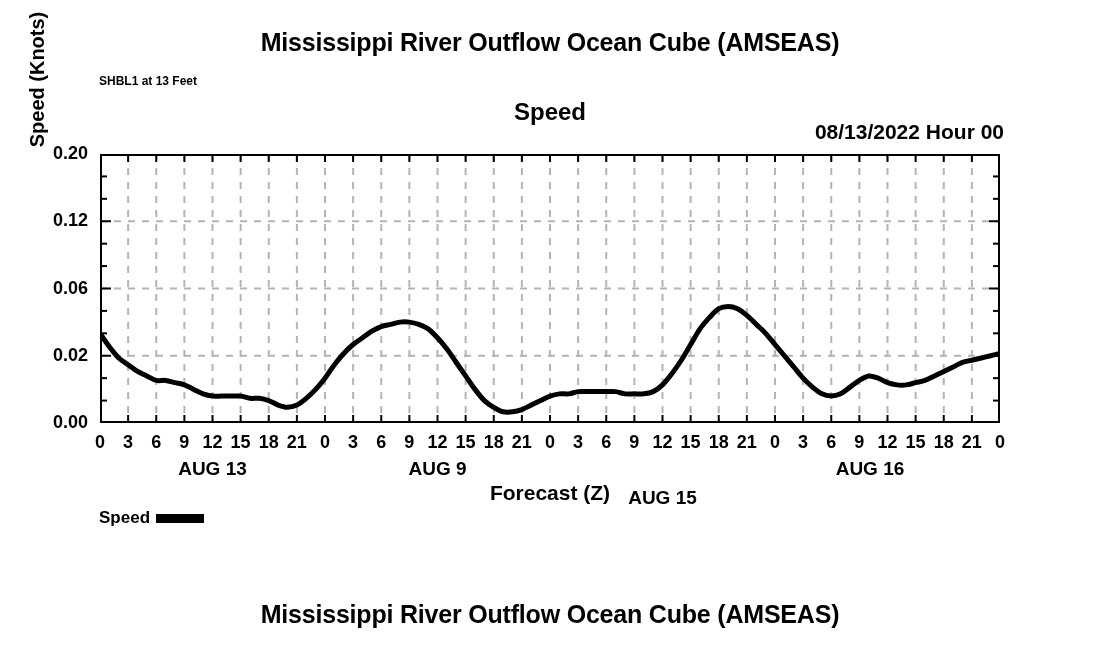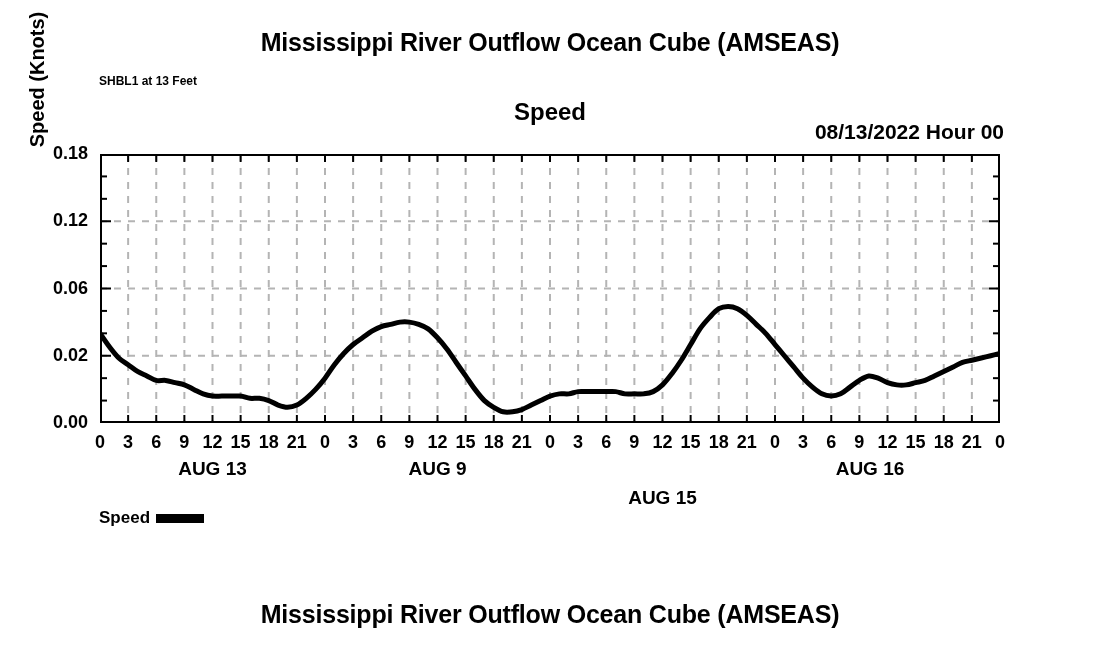--- a/index.html
+++ b/index.html
@@ -178,21 +178,21 @@
   <div class="meta-subtitle">Speed</div>
   <div class="meta-datetime">08/13/2022 Hour 00</div>
 
   <div class="ylabel-axis">Speed (Knots)</div>
 
   <div id="ytick-labels">
       <div class="ytick-label" style="top: 413px;">0.00</div>
       <div class="ytick-label" style="top: 345.75px;">0.02</div>
       <div class="ytick-label" style="top: 278.5px;">0.06</div>
       <div class="ytick-label" style="top: 211.25px;">0.12</div>
-      <div class="ytick-label" style="top: 144px;">0.18</div>
+      <div class="ytick-label" style="top: 144px;">0.20</div>
     </div>
   <div id="xtick-labels">
       <div class="xtick-label" style="left: 100px;">0</div>
       <div class="xtick-label" style="left: 128.125px;">3</div>
       <div class="xtick-label" style="left: 156.25px;">6</div>
       <div class="xtick-label" style="left: 184.375px;">9</div>
       <div class="xtick-label" style="left: 212.5px;">12</div>
       <div class="xtick-label" style="left: 240.625px;">15</div>
       <div class="xtick-label" style="left: 268.75px;">18</div>
       <div class="xtick-label" style="left: 296.875px;">21</div>
@@ -364,20 +364,21 @@
       <g id="series-layer">
           <path d="M 0.00 179.33 C 1.56 181.57, 6.25 188.67, 9.38 192.78 C 12.50 196.89, 15.63 201.00, 18.75 203.99 C 21.88 206.98, 25.00 208.47, 28.13 210.72 C 31.25 212.96, 34.38 215.57, 37.50 217.44 C 40.63 219.31, 43.75 220.43, 46.88 221.93 C 50.00 223.42, 53.13 225.66, 56.25 226.41 C 59.38 227.16, 62.50 226.03, 65.63 226.41 C 68.75 226.78, 71.88 227.90, 75.00 228.65 C 78.13 229.40, 81.25 229.77, 84.38 230.89 C 87.50 232.01, 90.63 233.88, 93.75 235.38 C 96.88 236.87, 100.00 238.74, 103.13 239.86 C 106.25 240.98, 109.38 241.73, 112.50 242.10 C 115.63 242.47, 118.75 242.10, 121.87 242.10 C 125.00 242.10, 128.13 242.10, 131.25 242.10 C 134.38 242.10, 137.50 241.73, 140.63 242.10 C 143.75 242.47, 146.88 243.97, 150.00 244.34 C 153.13 244.72, 156.25 243.97, 159.38 244.34 C 162.50 244.72, 165.63 245.46, 168.75 246.58 C 171.88 247.70, 175.00 249.95, 178.13 251.07 C 181.25 252.19, 184.38 253.31, 187.50 253.31 C 190.63 253.31, 193.75 252.56, 196.88 251.07 C 200.00 249.57, 203.13 246.96, 206.25 244.34 C 209.38 241.73, 212.50 238.74, 215.63 235.38 C 218.75 232.01, 221.88 228.28, 225.00 224.17 C 228.13 220.06, 231.25 214.83, 234.38 210.72 C 237.50 206.61, 240.62 202.87, 243.75 199.51 C 246.87 196.15, 250.00 193.16, 253.13 190.54 C 256.25 187.93, 259.38 186.06, 262.50 183.82 C 265.63 181.57, 268.75 178.96, 271.88 177.09 C 275.00 175.22, 278.13 173.73, 281.25 172.61 C 284.38 171.49, 287.50 171.11, 290.63 170.37 C 293.75 169.62, 296.88 168.50, 300.00 168.13 C 303.13 167.75, 306.25 167.75, 309.38 168.13 C 312.50 168.50, 315.63 169.25, 318.75 170.37 C 321.88 171.49, 325.00 172.61, 328.13 174.85 C 331.25 177.09, 334.38 180.45, 337.50 183.82 C 340.63 187.18, 343.75 190.92, 346.88 195.02 C 350.00 199.13, 353.13 203.99, 356.25 208.47 C 359.38 212.96, 362.50 217.44, 365.63 221.93 C 368.75 226.41, 371.88 231.27, 375.00 235.38 C 378.13 239.48, 381.25 243.59, 384.38 246.58 C 387.50 249.57, 390.63 251.44, 393.75 253.31 C 396.88 255.18, 400.00 257.04, 403.13 257.79 C 406.25 258.54, 409.38 258.17, 412.50 257.79 C 415.63 257.42, 418.75 256.67, 421.88 255.55 C 425.00 254.43, 428.13 252.56, 431.25 251.07 C 434.38 249.57, 437.50 248.08, 440.63 246.58 C 443.75 245.09, 446.88 243.22, 450.00 242.10 C 453.13 240.98, 456.25 240.23, 459.37 239.86 C 462.50 239.48, 465.63 240.23, 468.75 239.86 C 471.88 239.48, 475.00 237.99, 478.13 237.62 C 481.25 237.24, 484.37 237.62, 487.50 237.62 C 490.62 237.62, 493.75 237.62, 496.88 237.62 C 500.00 237.62, 503.13 237.62, 506.25 237.62 C 509.38 237.62, 512.50 237.24, 515.63 237.62 C 518.75 237.99, 521.88 239.48, 525.00 239.86 C 528.13 240.23, 531.25 239.86, 534.38 239.86 C 537.50 239.86, 540.63 240.23, 543.75 239.86 C 546.88 239.48, 550.00 239.11, 553.13 237.62 C 556.25 236.12, 559.38 233.88, 562.50 230.89 C 565.63 227.90, 568.75 223.79, 571.88 219.68 C 575.00 215.57, 578.13 211.09, 581.25 206.23 C 584.38 201.38, 587.50 195.77, 590.63 190.54 C 593.75 185.31, 596.88 179.33, 600.00 174.85 C 603.13 170.37, 606.25 167.00, 609.38 163.64 C 612.50 160.28, 615.63 156.54, 618.75 154.68 C 621.88 152.81, 625.00 152.43, 628.13 152.43 C 631.25 152.43, 634.38 153.18, 637.50 154.68 C 640.63 156.17, 643.75 158.78, 646.88 161.40 C 650.00 164.02, 653.13 167.38, 656.25 170.37 C 659.38 173.36, 662.50 175.97, 665.63 179.33 C 668.75 182.70, 671.88 186.81, 675.00 190.54 C 678.13 194.28, 681.25 198.01, 684.38 201.75 C 687.50 205.49, 690.63 209.22, 693.75 212.96 C 696.88 216.69, 700.00 220.80, 703.13 224.17 C 706.25 227.53, 709.38 230.52, 712.50 233.13 C 715.63 235.75, 718.75 238.36, 721.88 239.86 C 725.00 241.35, 728.13 242.10, 731.25 242.10 C 734.38 242.10, 737.50 241.35, 740.63 239.86 C 743.75 238.36, 746.88 235.38, 750.00 233.13 C 753.13 230.89, 756.25 228.28, 759.38 226.41 C 762.50 224.54, 765.63 222.30, 768.75 221.93 C 771.88 221.55, 775.00 223.05, 778.13 224.17 C 781.25 225.29, 784.38 227.53, 787.50 228.65 C 790.63 229.77, 793.75 230.52, 796.88 230.89 C 800.00 231.27, 803.13 231.27, 806.25 230.89 C 809.38 230.52, 812.50 229.40, 815.63 228.65 C 818.75 227.90, 821.88 227.53, 825.00 226.41 C 828.13 225.29, 831.25 223.42, 834.38 221.93 C 837.50 220.43, 840.63 218.94, 843.75 217.44 C 846.88 215.95, 850.00 214.45, 853.13 212.96 C 856.25 211.46, 859.38 209.60, 862.50 208.47 C 865.63 207.35, 868.75 206.98, 871.88 206.23 C 875.00 205.49, 878.13 204.74, 881.25 203.99 C 884.38 203.24, 887.50 202.50, 890.63 201.75 C 893.75 201.00, 898.44 199.88, 900.00 199.51" fill="none" stroke="#000000" stroke-width="5" stroke-linecap="round" stroke-linejoin="round"></path>
         </g>
     </svg>
     <div class="frame-line frame-top"></div>
     <div class="frame-line frame-bottom"></div>
     <div class="frame-line frame-left"></div>
     <div class="frame-line frame-right"></div>
   </div>
 
+  <div class="xaxis-title">Forecast (Z)</div>
 
   <div class="legend">
     <span class="legend-label">Speed</span>
     <span class="legend-swatch"></span>
   </div>
 
   <div class="title-bottom">Mississippi River Outflow Ocean Cube (AMSEAS)</div>
 
 </div>
 

